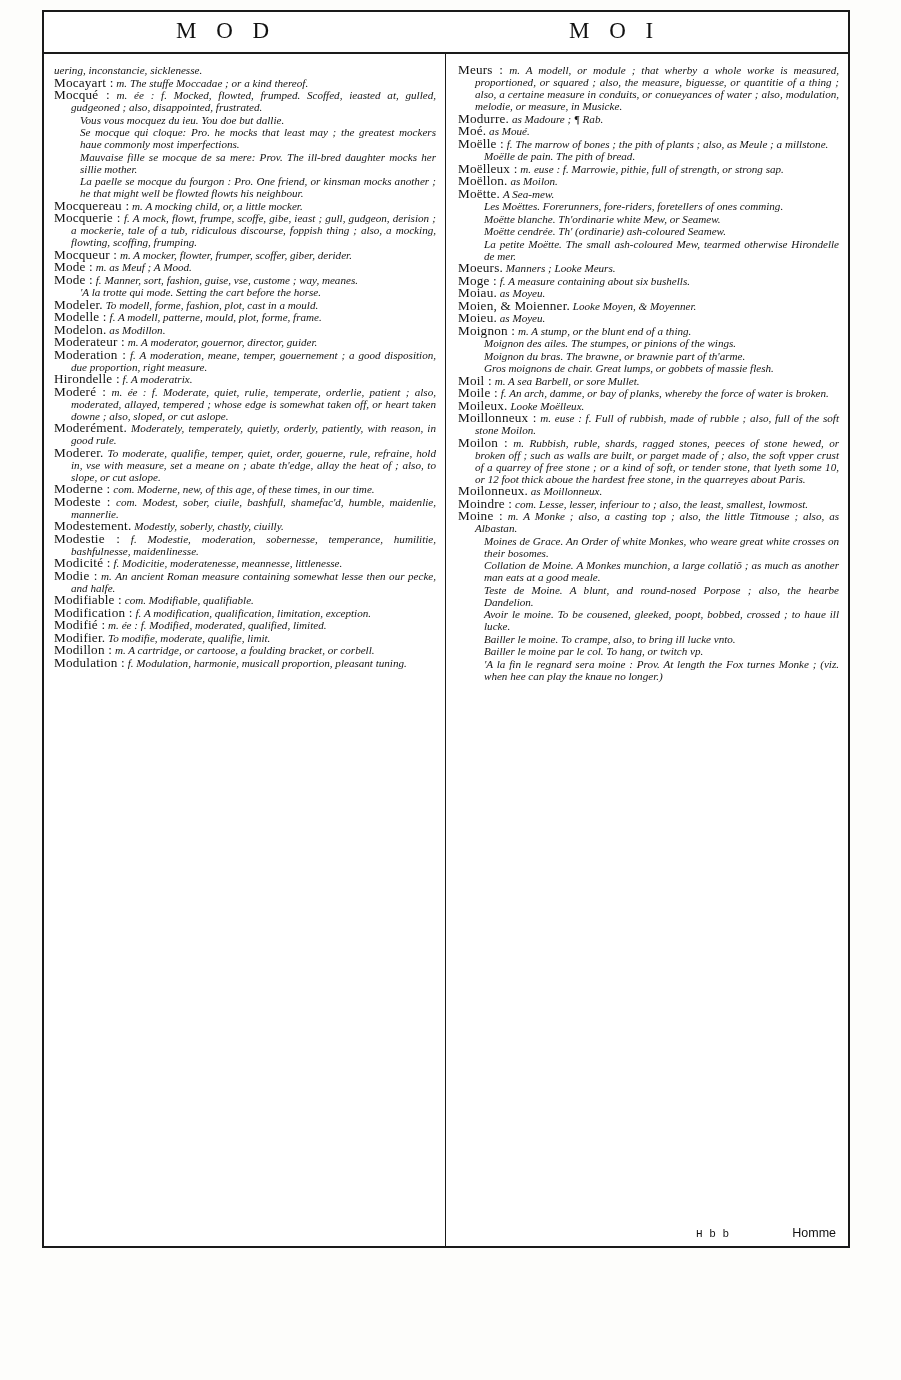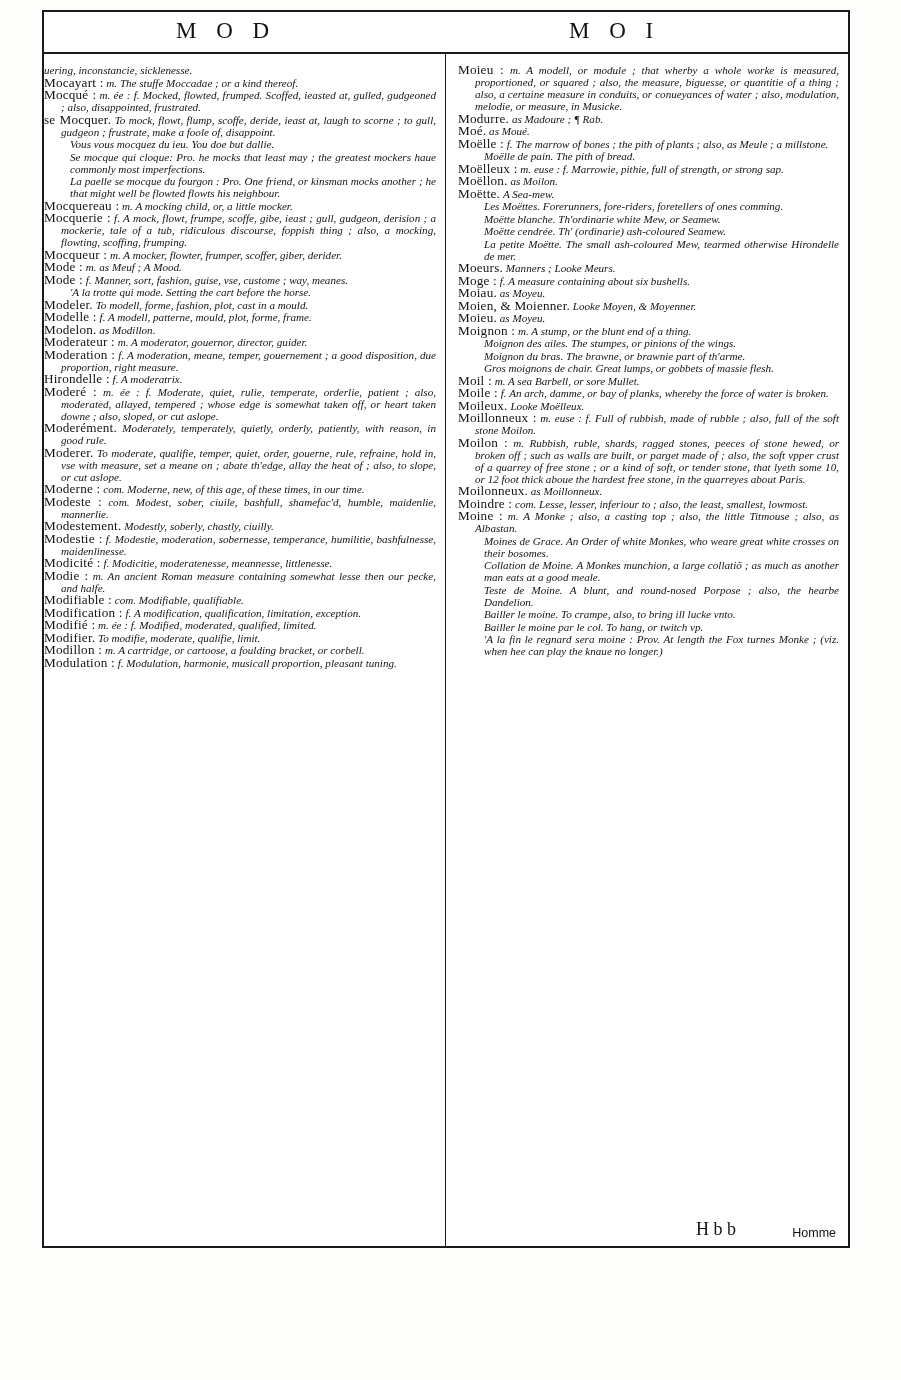--- a/index.html
+++ b/index.html
@@ -54,21 +54,21 @@
     position: absolute;
     left: 0;
     top: 42px;
     width: 100%;
     bottom: 0;
     display: flex;
   }
   .col {
     position: relative;
     box-sizing: border-box;
-    padding: 10px 9px 4px 0;
+    padding: 10px 9px 4px 10px;
     width: 50%;
     overflow: hidden;
   }
   .col.left { border-right: 1px solid #1a1a1a; }
   .col.right { padding-left: 12px; }
 
   
   .entry {
     font-size: 11.3px;
     line-height: 12.0px;
@@ -90,22 +90,22 @@
     letter-spacing: 0.2px;
   }
   .it {
     font-style: italic;
     font-size: 11.1px;
   }
   .sig {
     position: absolute;
     left: 250px;
     bottom: 6px;
-    font-size: 18px;
-    font-family: Liberation Serif, serif;
+    font-size: 11px;
+    font-family: Liberation Mono, monospace;
   }
   .catch {
     position: absolute;
     right: 12px;
     bottom: 6px;
     font-size: 12.5px;
     font-family: Liberation Sans, sans-serif;
   }
 </style>
 </head>
@@ -117,23 +117,23 @@
     <div class="header">
       <div class="hw left">M O D</div>
       <div class="hw right">M O I</div>
     </div>
 
     <div class="columns">
       <div class="col left" id="col-left">
           <div class="entry"><span class="it">uering, inconstancie, sicklenesse.</span></div>
           <div class="entry"><span class="hw">Mocayart :</span> <span class="it">m. The stuffe Moccadae ; or a kind thereof.</span></div>
           <div class="entry"><span class="hw">Mocqué :</span> <span class="it">m. ée : f. Mocked, flowted, frumped. Scoffed, ieasted at, gulled, gudgeoned ; also, disappointed, frustrated.</span></div>
-          <div class="entry"><span class="hw">se Mocquer.</span> <span class="it">To mock, flowt, flump, scoffe, deride, ieast at, laugh to scorne ; to gull, gudgeon ; frustrate, make a foole of, disappoint.</span></div>
           <div class="entry sub"><span class="it">Vous vous mocquez du ieu. You doe but dallie.</span></div>
           <div class="entry sub"><span class="it">Se mocque qui cloque: Pro. he mocks that least may ; the greatest mockers haue commonly most imperfections.</span></div>
+          <div class="entry sub"><span class="it">Mauvaise fille se mocque de sa mere: Prov. The ill-bred daughter mocks her sillie mother.</span></div>
           <div class="entry sub"><span class="it">La paelle se mocque du fourgon : Pro. One friend, or kinsman mocks another ; he that might well be flowted flowts his neighbour.</span></div>
           <div class="entry"><span class="hw">Mocquereau :</span> <span class="it">m. A mocking child, or, a little mocker.</span></div>
           <div class="entry"><span class="hw">Mocquerie :</span> <span class="it">f. A mock, flowt, frumpe, scoffe, gibe, ieast ; gull, gudgeon, derision ; a mockerie, tale of a tub, ridiculous discourse, foppish thing ; also, a mocking, flowting, scoffing, frumping.</span></div>
           <div class="entry"><span class="hw">Mocqueur :</span> <span class="it">m. A mocker, flowter, frumper, scoffer, giber, derider.</span></div>
           <div class="entry"><span class="hw">Mode :</span> <span class="it">m. as Meuf ; A Mood.</span></div>
           <div class="entry"><span class="hw">Mode :</span> <span class="it">f. Manner, sort, fashion, guise, vse, custome ; way, meanes.</span></div>
           <div class="entry sub"><span class="it">'A la trotte qui mode. Setting the cart before the horse.</span></div>
           <div class="entry"><span class="hw">Modeler.</span> <span class="it">To modell, forme, fashion, plot, cast in a mould.</span></div>
           <div class="entry"><span class="hw">Modelle :</span> <span class="it">f. A modell, patterne, mould, plot, forme, frame.</span></div>
           <div class="entry"><span class="hw">Modelon.</span> <span class="it">as Modillon.</span></div>
@@ -150,21 +150,21 @@
           <div class="entry"><span class="hw">Modicité :</span> <span class="it">f. Modicitie, moderatenesse, meannesse, littlenesse.</span></div>
           <div class="entry"><span class="hw">Modie :</span> <span class="it">m. An ancient Roman measure containing somewhat lesse then our pecke, and halfe.</span></div>
           <div class="entry"><span class="hw">Modifiable :</span> <span class="it">com. Modifiable, qualifiable.</span></div>
           <div class="entry"><span class="hw">Modification :</span> <span class="it">f. A modification, qualification, limitation, exception.</span></div>
           <div class="entry"><span class="hw">Modifié :</span> <span class="it">m. ée : f. Modified, moderated, qualified, limited.</span></div>
           <div class="entry"><span class="hw">Modifier.</span> <span class="it">To modifie, moderate, qualifie, limit.</span></div>
           <div class="entry"><span class="hw">Modillon :</span> <span class="it">m. A cartridge, or cartoose, a foulding bracket, or corbell.</span></div>
           <div class="entry"><span class="hw">Modulation :</span> <span class="it">f. Modulation, harmonie, musicall proportion, pleasant tuning.</span></div>
         </div>
       <div class="col right" id="col-right">
-        <div class="entry"><span class="hw">Moieu :</span> <span class="it">m. A modell, or module ; that wherby a whole worke is measured, proportioned, or squared ; also, the measure, biguesse, or quantitie of a thing ; also, a certaine measure in conduits, or conueyances of water ; also, modulation, melodie, or measure, in Musicke.</span></div>
+        <div class="entry"><span class="hw">Meurs :</span> <span class="it">m. A modell, or module ; that wherby a whole worke is measured, proportioned, or squared ; also, the measure, biguesse, or quantitie of a thing ; also, a certaine measure in conduits, or conueyances of water ; also, modulation, melodie, or measure, in Musicke.</span></div>
           <div class="entry"><span class="hw">Modurre.</span> <span class="it">as Madoure ; ¶ Rab.</span></div>
           <div class="entry"><span class="hw">Moé.</span> <span class="it">as Moué.</span></div>
           <div class="entry"><span class="hw">Moëlle :</span> <span class="it">f. The marrow of bones ; the pith of plants ; also, as Meule ; a millstone.</span></div>
           <div class="entry sub"><span class="it">Moëlle de pain. The pith of bread.</span></div>
           <div class="entry"><span class="hw">Moëlleux :</span> <span class="it">m. euse : f. Marrowie, pithie, full of strength, or strong sap.</span></div>
           <div class="entry"><span class="hw">Moëllon.</span> <span class="it">as Moilon.</span></div>
           <div class="entry"><span class="hw">Moëtte.</span> <span class="it">A Sea-mew.</span></div>
           <div class="entry sub"><span class="it">Les Moëttes. Forerunners, fore-riders, foretellers of ones comming.</span></div>
           <div class="entry sub"><span class="it">Moëtte blanche. Th'ordinarie white Mew, or Seamew.</span></div>
           <div class="entry sub"><span class="it">Moëtte cendrée. Th' (ordinarie) ash-coloured Seamew.</span></div>
@@ -182,20 +182,21 @@
           <div class="entry"><span class="hw">Moile :</span> <span class="it">f. An arch, damme, or bay of planks, whereby the force of water is broken.</span></div>
           <div class="entry"><span class="hw">Moileux.</span> <span class="it">Looke Moëlleux.</span></div>
           <div class="entry"><span class="hw">Moillonneux :</span> <span class="it">m. euse : f. Full of rubbish, made of rubble ; also, full of the soft stone Moilon.</span></div>
           <div class="entry"><span class="hw">Moilon :</span> <span class="it">m. Rubbish, ruble, shards, ragged stones, peeces of stone hewed, or broken off ; such as walls are built, or parget made of ; also, the soft vpper crust of a quarrey of free stone ; or a kind of soft, or tender stone, that lyeth some 10, or 12 foot thick aboue the hardest free stone, in the quarreyes about Paris.</span></div>
           <div class="entry"><span class="hw">Moilonneux.</span> <span class="it">as Moillonneux.</span></div>
           <div class="entry"><span class="hw">Moindre :</span> <span class="it">com. Lesse, lesser, inferiour to ; also, the least, smallest, lowmost.</span></div>
           <div class="entry"><span class="hw">Moine :</span> <span class="it">m. A Monke ; also, a casting top ; also, the little Titmouse ; also, as Albastan.</span></div>
           <div class="entry sub"><span class="it">Moines de Grace. An Order of white Monkes, who weare great white crosses on their bosomes.</span></div>
           <div class="entry sub"><span class="it">Collation de Moine. A Monkes munchion, a large collatiõ ; as much as another man eats at a good meale.</span></div>
           <div class="entry sub"><span class="it">Teste de Moine. A blunt, and round-nosed Porpose ; also, the hearbe Dandelion.</span></div>
+          <div class="entry sub"><span class="it">Avoir le moine. To be cousened, gleeked, poopt, bobbed, crossed ; to haue ill lucke.</span></div>
           <div class="entry sub"><span class="it">Bailler le moine. To crampe, also, to bring ill lucke vnto.</span></div>
           <div class="entry sub"><span class="it">Bailler le moine par le col. To hang, or twitch vp.</span></div>
           <div class="entry sub"><span class="it">'A la fin le regnard sera moine : Prov. At length the Fox turnes Monke ; (viz. when hee can play the knaue no longer.)</span></div>
           <div class="sig">H b b</div>
         <div class="catch">Homme</div>
       </div>
     </div>
 
   </div>
 </div>

